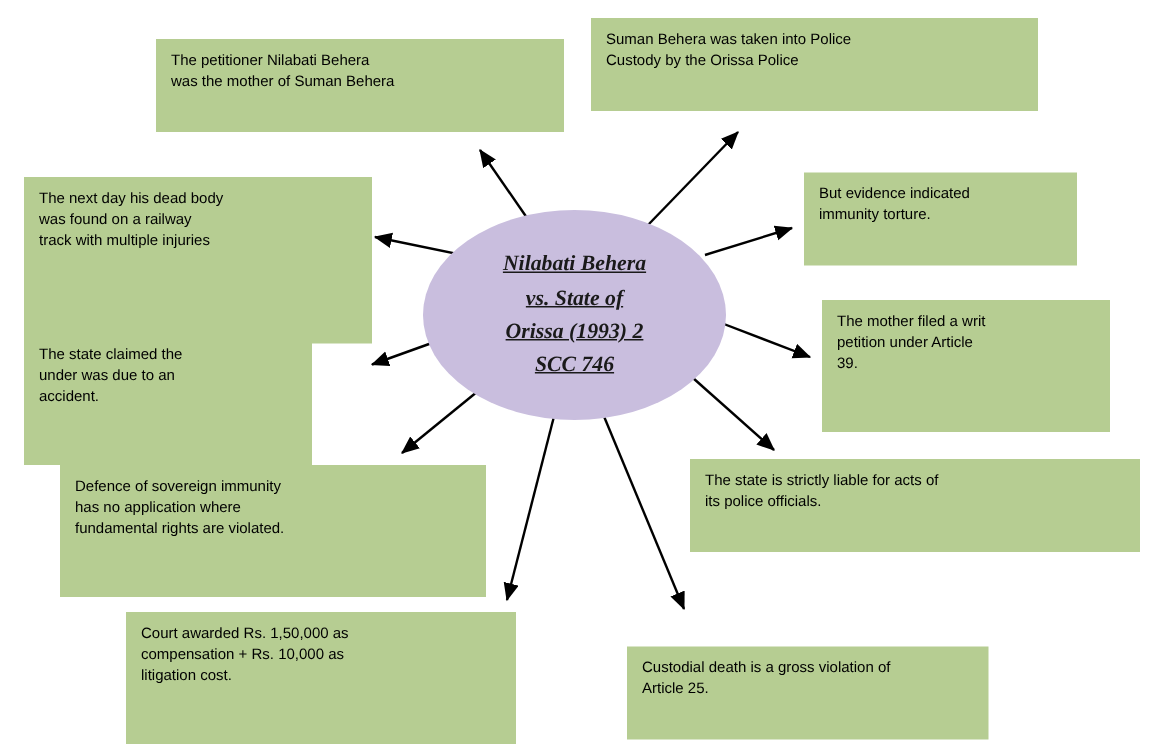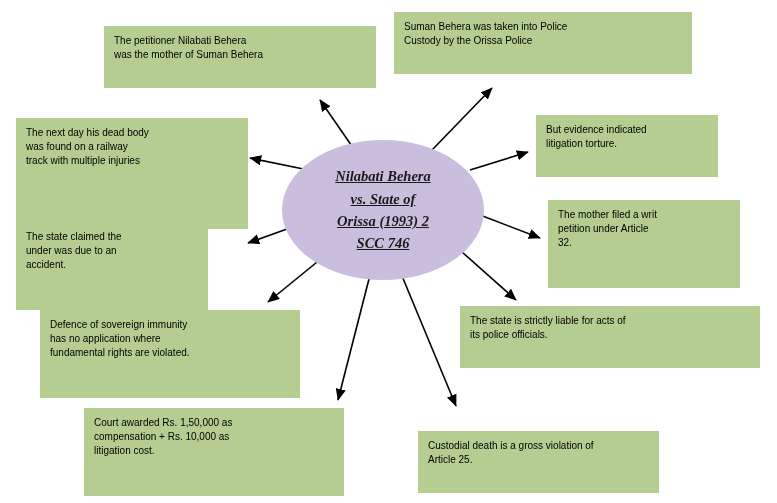--- a/index.html
+++ b/index.html
@@ -93,47 +93,47 @@
     <div>was the mother of Suman Behera</div>
   </div>
 
   <div class="node" style="left:394px; top:12px; width:298px; height:62px;">
     <div>Suman Behera was taken into Police</div>
     <div>Custody by the Orissa Police</div>
   </div>
 
   <div class="node" style="left:536px; top:115px; width:182px; height:62px;">
     <div>But evidence indicated</div>
-    <div>litigation torture.</div>
+    <div>immunity torture.</div>
   </div>
 
   <div class="node" style="left:16px; top:118px; width:232px; height:111px;">
     <div>The next day his dead body</div>
     <div>was found on a railway</div>
     <div>track with multiple injuries</div>
   </div>
 
   <div class="node" style="left:548px; top:200px; width:192px; height:88px;">
     <div>The mother filed a writ</div>
     <div>petition under Article</div>
-    <div>32.</div>
+    <div>39.</div>
   </div>
 
   <div class="node" style="left:16px; top:222px; width:192px; height:88px;">
     <div>The state claimed the</div>
     <div>under was due to an</div>
     <div>accident.</div>
   </div>
 
   <div class="node" style="left:460px; top:306px; width:300px; height:62px;">
     <div>The state is strictly liable for acts of</div>
     <div>its police officials.</div>
   </div>
 
-  <div class="node" style="left:40px; top:310px; width:260px; height:88px;">
+  <div class="node" style="left:40px; top:310px; width:284px; height:88px;">
     <div>Defence of sovereign immunity</div>
     <div>has no application where</div>
     <div>fundamental rights are violated.</div>
   </div>
 
   <div class="node" style="left:84px; top:408px; width:260px; height:88px;">
     <div>Court awarded Rs. 1,50,000 as</div>
     <div>compensation + Rs. 10,000 as</div>
     <div>litigation cost.</div>
   </div>

